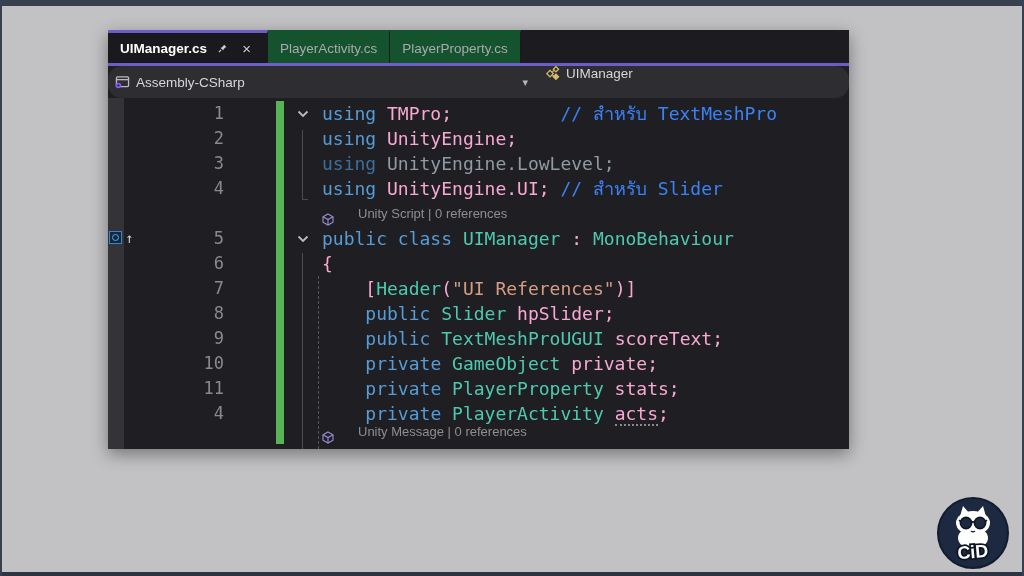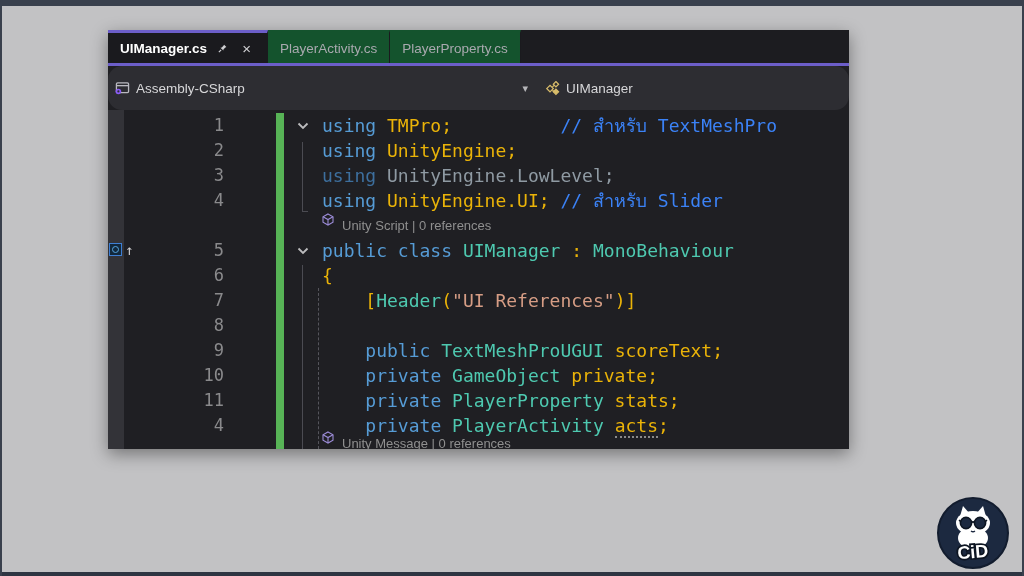--- a/index.html
+++ b/index.html
@@ -26,47 +26,47 @@
   .tab{display:flex;align-items:center;padding:0 12px;font-size:13.5px;color:#a9a9af;
        background:#14532d;border-top:3px solid transparent;border-right:1px solid #1a1a1e;box-sizing:border-box;cursor:default;}
   .tab.active{background:#1a1a1e;border-top:3px solid #6c5ec9;color:#ffffff;font-weight:bold;}
   .tab .tab-label{white-space:nowrap;}
   .tab-well-rest{flex:1;background:#1c1c20;}
   .tab-icon{display:inline-flex;align-items:center;justify-content:center;width:17px;height:17px;margin-left:7px;color:#cfcfd2;font-weight:normal;}
   .close-x{font-size:15px;line-height:15px;}
   
   .accent-line{height:3px;background:#6c5ec9;flex:0 0 auto;}
   
-  .navbar{height:44px;background:#2d2d32;display:flex;align-items:center;flex:0 0 auto;font-size:13.5px;color:#d7d7d9;border-radius:14px;}
+  .navbar{height:32px;background:#2d2d32;display:flex;align-items:flex-start;flex:0 0 auto;font-size:13.5px;color:#d7d7d9;border-radius:14px;}
   .nav-combo{display:flex;align-items:center;width:428px;height:100%;padding-left:7px;box-sizing:border-box;}
   .nav-combo .grow{flex:1;}
   .nav-combo-arrow{color:#b6b6ba;font-size:11px;padding-right:8px;}
   .nav-sym{display:flex;align-items:center;gap:5px;padding-left:10px;}
   .nav-label{white-space:nowrap;}
 
   
   .editor{flex:1;position:relative;overflow:hidden;background:#1f1f23;
           font-family:"DejaVu Sans Mono","Liberation Mono",monospace;}
   .glyph-col-bg{position:absolute;left:0;top:0;bottom:0;width:16px;background:#333338;}
   .rows{position:absolute;left:0;top:3px;right:0;}
   .row{display:flex;height:25px;line-height:25px;position:relative;}
   .row .g{width:16px;flex:0 0 auto;position:relative;}
   .row .num{width:104px;flex:0 0 auto;text-align:right;padding-right:4px;box-sizing:border-box;
             color:#8a8a8c;font-size:17px;}
   .row .sp{width:48px;flex:0 0 auto;}
   .row .bar{width:8px;flex:0 0 auto;}
   .row.changed .bar{background:#57b356;}
   .row .fold{width:38px;flex:0 0 auto;display:flex;align-items:center;justify-content:center;}
   .row .code{flex:1;white-space:pre;font-size:18px;color:#dcdcdc;}
-  .row.lens .code{font-size:13px;color:#8f8f8f;display:flex;align-items:flex-start;gap:8px;font-family:"Liberation Sans",sans-serif;}
+  .row.lens .code{font-size:13px;color:#8f8f8f;display:flex;align-items:flex-end;gap:24px;font-family:"Liberation Sans",sans-serif;}
   .row.pull{margin-top:-7px;}
   
   .kw{color:#569cd6;}
   .ty{color:#4ec9b0;}
-  .pl{color:#eab308;}
+  .pl{color:#f9a8d4;}
   .cm{color:#3b82f6;}
   .st{color:#d69d85;}
   .kwd{color:#3d6f9e;}
   .pld{color:#8f9aa3;}
   .dots{border-bottom:2px dotted #8a8a8a;}
   
   .guide{position:absolute;}
   .g-bracket{left:194px;top:32px;height:69px;border-left:1px solid #4b4b52;}
   .g-bracket-tick{left:194px;top:101px;width:6px;height:1px;background:#4b4b52;}
   .g-class{left:194px;top:155px;bottom:0;border-left:1px solid #4b4b52;}
@@ -233,20 +233,21 @@
           <div class="bar"></div>
           <div class="fold"></div>
           <div class="code"><span class="pl">    [</span><span class="ty">Header</span><span class="pl">(</span><span class="st">"UI References"</span><span class="pl">)]</span></div>
         </div>
         <div class="row changed">
           <div class="g"></div>
           <div class="num">8</div>
           <div class="sp"></div>
           <div class="bar"></div>
           <div class="fold"></div>
+          <div class="code"><span class="pl">    </span><span class="kw">public</span><span class="pl"> </span><span class="ty">Slider</span><span class="pl"> hpSlider;</span></div>
         </div>
         <div class="row changed">
           <div class="g"></div>
           <div class="num">9</div>
           <div class="sp"></div>
           <div class="bar"></div>
           <div class="fold"></div>
           <div class="code"><span class="pl">    </span><span class="kw">public</span><span class="pl"> </span><span class="ty">TextMeshProUGUI</span><span class="pl"> scoreText;</span></div>
         </div>
         <div class="row changed">

